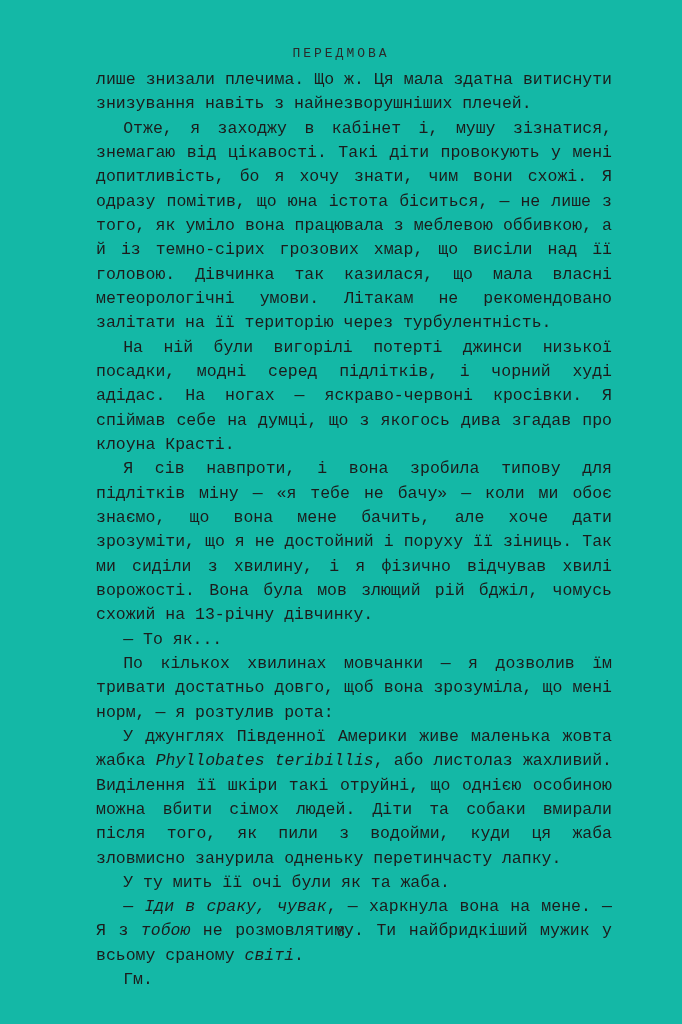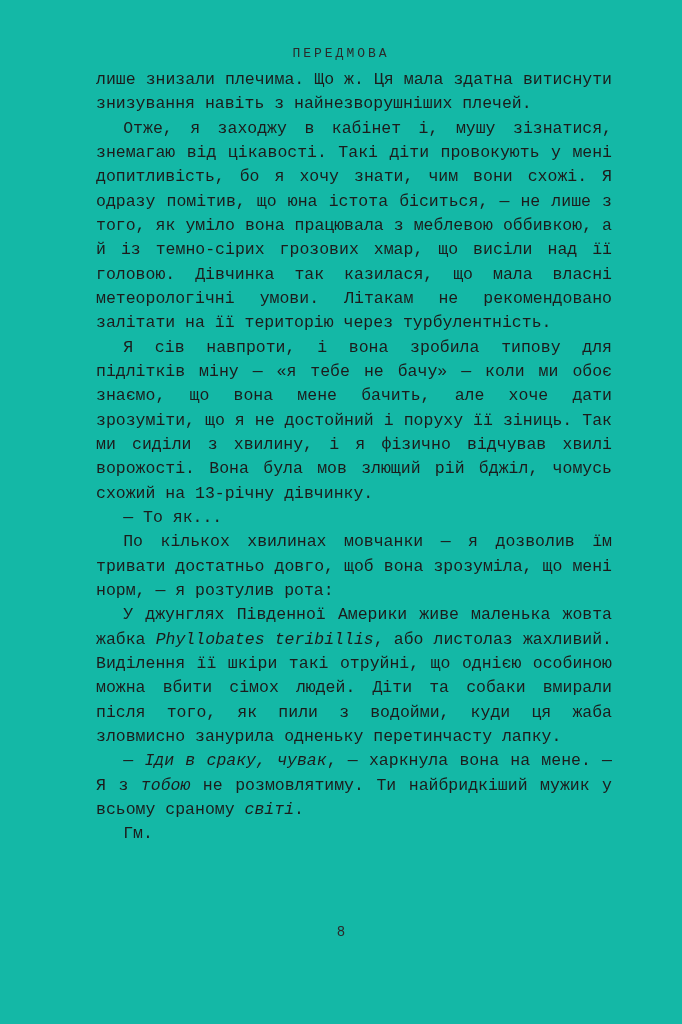--- a/index.html
+++ b/index.html
@@ -61,23 +61,25 @@
 </head>
 <body>
 
 <div class="page">
 
   <div class="running-head">Передмова</div>
 
   <main class="body-text">
       <p class="para"><span>лише знизали плечима. Що ж. Ця мала здатна витиснути знизування навіть з найнезворушніших плечей.</span></p>
       <p class="para indent"><span>Отже, я заходжу в кабінет і, мушу зізнатися, знемагаю від цікавості. Такі діти провокують у мені допитливість, бо я хочу знати, чим вони схожі. Я одразу помітив, що юна істота біситься, — не лише з того, як уміло вона працювала з меблевою оббивкою, а й із темно-сірих грозових хмар, що висіли над її головою. Дівчинка так казилася, що мала власні метеорологічні умови. Літакам не рекомендовано залітати на її територію через турбулентність.</span></p>
+      <p class="para indent"><span>На ній були вигорілі потерті джинси низької посадки, модні серед підлітків, і чорний худі адідас. На ногах — яскраво-червоні кросівки. Я спіймав себе на думці, що з якогось дива згадав про клоуна Красті.</span></p>
       <p class="para indent"><span>Я сів навпроти, і вона зробила типову для підлітків міну — «я тебе не бачу» — коли ми обоє знаємо, що вона мене бачить, але хоче дати зрозуміти, що я не достойний і поруху її зіниць. Так ми сиділи з хвилину, і я фізично відчував хвилі ворожості. Вона була мов злющий рій бджіл, чомусь схожий на 13-річну дівчинку.</span></p>
       <p class="para indent"><span>— То як...</span></p>
       <p class="para indent"><span>По кількох хвилинах мовчанки — я дозволив їм тривати достатньо довго, щоб вона зрозуміла, що мені норм, — я розтулив рота:</span></p>
       <p class="para indent"><span>У джунглях Південної Америки живе маленька жовта жабка </span><em>Phyllobates teribillis</em><span>, або листолаз жахливий. Виділення її шкіри такі отруйні, що однією особиною можна вбити сімох людей. Діти та собаки вмирали після того, як пили з водойми, куди ця жаба зловмисно занурила одненьку перетинчасту лапку.</span></p>
+      <p class="para indent"><span>У ту мить її очі були як та жаба.</span></p>
       <p class="para indent"><span>— </span><em>Іди в сраку, чувак</em><span>, — харкнула вона на мене. — Я з </span><em>тобою</em><span> не розмовлятиму. Ти найбридкіший мужик у всьому сраному </span><em>світі</em><span>.</span></p>
       <p class="para indent"><span>Гм.</span></p>
     </main>
 
   <div class="page-number">8</div>
 
 </div>
 
 </body></html>

